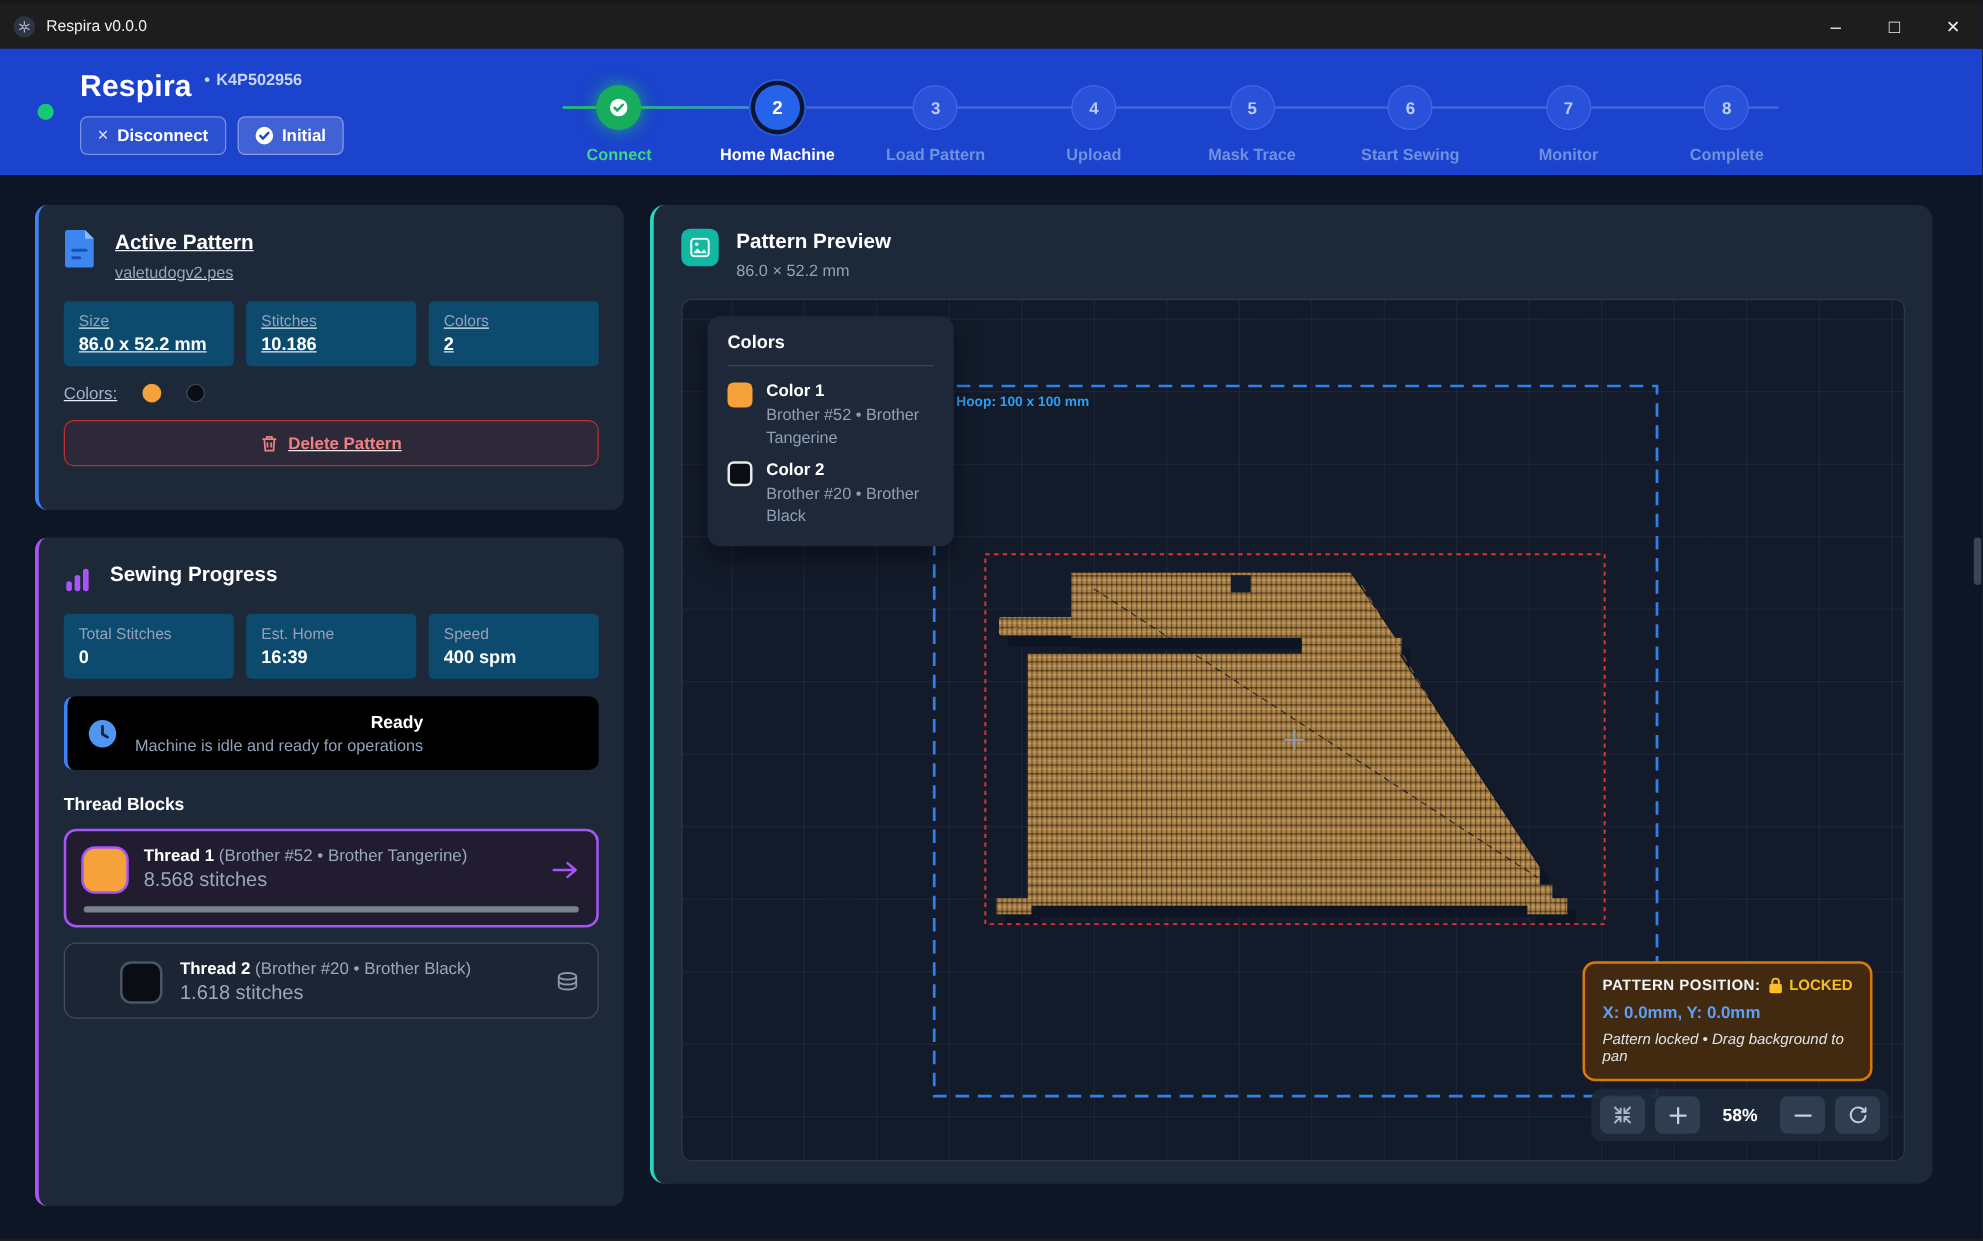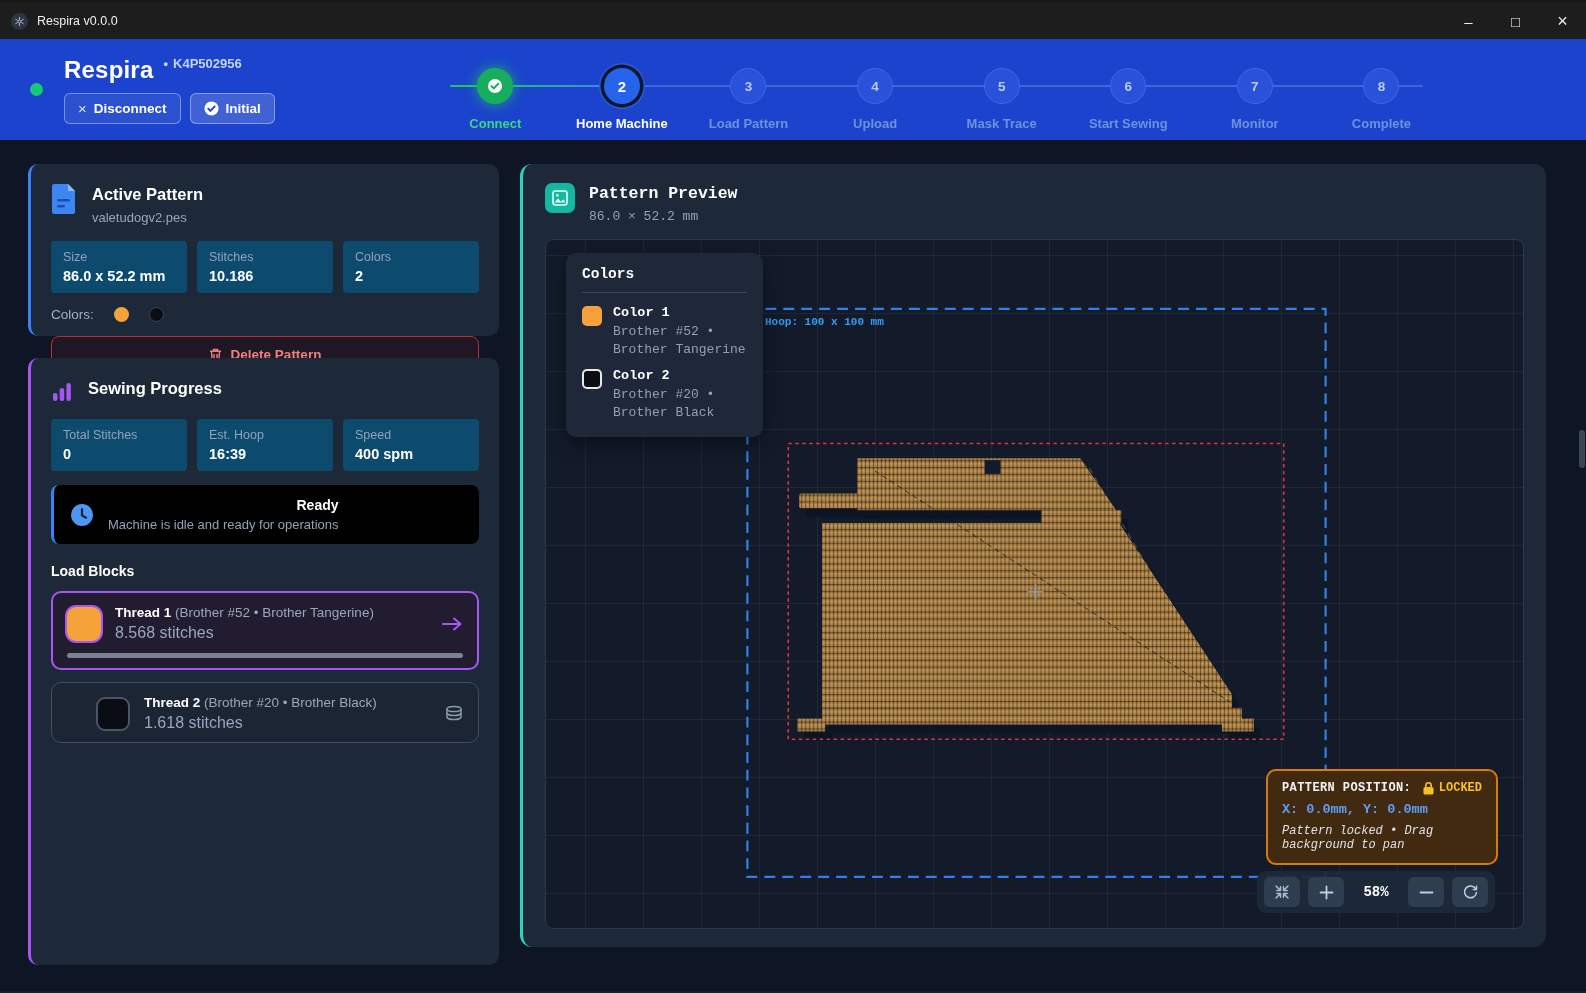--- a/index.html
+++ b/index.html
@@ -57,21 +57,21 @@
   .step.pending .step-circle { background:#2a51d9; border:1.5px solid #4167e2;
     color:#bcccf4; font-size:13.5px; }
   .step-label { margin-top:12px; font-size:13px; font-weight:bold; }
   .step.done .step-label { color:#41d583; }
   .step.active .step-label { color:#ffffff; }
   .step.pending .step-label { color:#6e92de; }
   
   .main { display:flex; padding:24px 40px 0 28px; gap:21px; height:836px; }
   .left-col { width:471px; display:flex; flex-direction:column; gap:22px; height:801px; }
   .card { background:#1d2939; border-radius:10px; padding:19px 20px; }
-  .card.blue-accent { border-left:3px solid #3b82f6; height:172px; }
+  .card.blue-accent { border-left:3px solid #3b82f6; height:244px;text-decoration:underline; }
   .card.purple-accent { border-left:3px solid #a855f7; flex:1; }
   .card-head { display:flex; gap:15px; align-items:flex-start; }
   .card-title { font-size:16.5px; font-weight:bold; color:#fff; padding-top:2px; }
   .card-sub { font-size:13px; color:#98a7bd; margin-top:6px; }
   .stat-grid { display:grid; grid-template-columns:1fr 1fr 1fr; gap:10px; margin-top:16px; }
   .stat { background:#0c4a6e; border-radius:4px; padding:9px 12px; }
   .stat-label { font-size:12.5px; color:#93a2b8; }
   .stat-value { font-size:14.5px; font-weight:bold; color:#fff; margin-top:4px; }
   .colors-row { display:flex; align-items:center; gap:20px; margin-top:14px;
     font-size:13.5px; color:#9fb0c8; }
@@ -95,21 +95,21 @@
   .thread.active-thread .thread-swatch { box-shadow:0 0 0 2px #a855f7; }
   .thread.idle-thread .thread-swatch { border:2px solid #4a5568; }
   .thread-info { flex:1; }
   .thread-name { font-size:13.5px; color:#dde5f0; }
   .thread-name b { color:#fff; }
   .thread-detail { color:#98a7bd; font-weight:normal; }
   .thread-stitches { font-size:16px; color:#98a7bd; margin-top:4px; }
   .thread-progress { margin-top:11px; height:5px; border-radius:3px; background:#79828f; }
   
   .preview-panel { flex:1; background:#1d2938; border-radius:12px; border-left:3px solid #2bd4be;
-    padding:19px 22px 18px; display:flex; flex-direction:column; height:783px;font-family:Liberation Mono, monospace; }
+    padding:19px 22px 18px; display:flex; flex-direction:column; height:783px; }
   .pv-head { display:flex; gap:14px; align-items:flex-start; }
   .pv-icon { width:30px; height:30px; border-radius:7px; background:#12b8a2;
     display:flex; align-items:center; justify-content:center; }
   .pv-title { font-size:16.5px; font-weight:bold; color:#fff; padding-top:1px; }
   .pv-dims { font-size:13px; color:#93a2b8; margin-top:6px; }
   .canvas { position:relative; margin-top:15px; flex:1; background:#131b2b;
     border:1px solid #2b3850; border-radius:8px; overflow:hidden;
     background-image:
       linear-gradient(rgba(148,163,184,.09) 1px, transparent 1px),
       linear-gradient(90deg, rgba(148,163,184,.09) 1px, transparent 1px);
@@ -130,21 +130,21 @@
   
   .pos-overlay { position:absolute; right:25px; bottom:63px; width:232px;
     border:2px solid #d97a06; border-radius:10px; background:#422a10; padding:10px 14px 11px; }
   .pos-row1 { display:flex; justify-content:space-between; align-items:center; }
   .pos-label { font-size:12px; font-weight:bold; color:#f2f4f8; letter-spacing:.4px; }
   .pos-locked { display:flex; align-items:center; gap:5px; font-size:12px; font-weight:bold;
     color:#fbbf24; }
   .pos-coords { margin-top:7px; font-size:13.5px; font-weight:bold; color:#5e9ff6; }
   .pos-hint { margin-top:7px; font-size:12px; font-style:italic; color:#dfe3ea; }
   
-  .zoom-bar { position:absolute; right:28px; bottom:15px; background:rgba(29,40,57,.92);
+  .zoom-bar { position:absolute; right:12px; bottom:15px; background:rgba(29,40,57,.92);
     border-radius:9px; padding:6px 7px; display:flex; align-items:center; gap:8px; }
   .zoom-btn { width:36px; height:30px; border-radius:6px; background:#2f3d51; border:none;
     color:#aeb9c9; display:flex; align-items:center; justify-content:center;
     font-size:18px; font-family:inherit; }
   .zoom-pct { width:48px; text-align:center; font-size:14px; font-weight:bold; color:#fff; }
   
   .scroll-thumb { position:absolute; right:1px; top:430px; width:6px; height:38px;
     border-radius:3px; background:#3a4656; }
   .bottom-edge { position:absolute; left:0; right:0; bottom:0; height:2px; background:#1e1e1e; }
 </style>
@@ -297,41 +297,41 @@
           </svg>
         </span>
         <div class="card-title">Sewing Progress</div>
       </div>
       <div class="stat-grid">
         <div class="stat">
           <div class="stat-label">Total Stitches</div>
           <div class="stat-value">0</div>
         </div>
         <div class="stat">
-          <div class="stat-label">Est. Hoop</div>
+          <div class="stat-label">Est. Home</div>
           <div class="stat-value">16:39</div>
         </div>
         <div class="stat">
           <div class="stat-label">Speed</div>
           <div class="stat-value">400 spm</div>
         </div>
       </div>
       <div class="ready-box">
         <span style="display:flex">
           <svg width="24" height="24" viewBox="0 0 24 24">
             <circle cx="12" cy="12" r="11" fill="#4f96f0"></circle>
             <path d="M12 6v6.4l4 2.3" stroke="#10233f" stroke-width="2.2" fill="none" stroke-linecap="round"></path>
           </svg>
         </span>
         <div>
           <div class="ready-title">Ready</div>
           <div class="ready-desc">Machine is idle and ready for operations</div>
         </div>
       </div>
-      <div class="blocks-title">Load Blocks</div>
+      <div class="blocks-title">Thread Blocks</div>
 
       <div class="thread active-thread">
         <div class="thread-row">
           <span class="thread-swatch" style="background: rgb(246, 162, 59);"></span>
           <div class="thread-info">
             <div class="thread-name"><b>Thread 1</b> <span class="thread-detail">(Brother #52 • Brother Tangerine)</span></div>
             <div class="thread-stitches">8.568 stitches</div>
           </div>
           <span style="display:flex">
             <svg width="22" height="18" viewBox="0 0 22 18" fill="none" stroke="#a855f7" stroke-width="2" stroke-linecap="round" stroke-linejoin="round">

